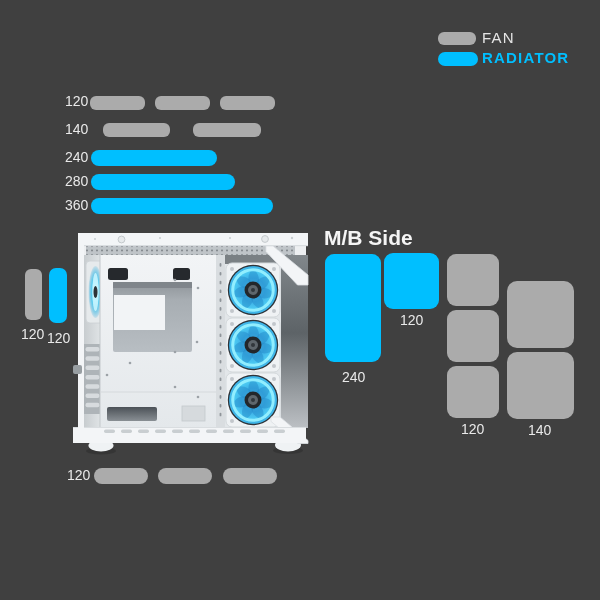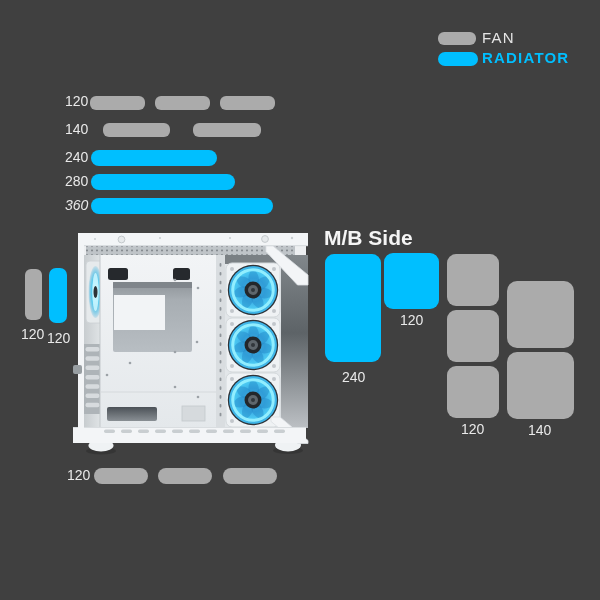--- a/index.html
+++ b/index.html
@@ -33,21 +33,21 @@
   <div class="num" style="left:65px;top:122px;">140</div>
   <div class="bar bar--fan" style="left:103px;top:123px;width:67px;height:14px;border-radius:6px;"></div>
   <div class="bar bar--fan" style="left:193px;top:123px;width:68px;height:14px;border-radius:6px;"></div>
 
   <div class="num" style="left:65px;top:150px;">240</div>
   <div class="bar bar--rad" style="left:91px;top:150px;width:126px;height:16px;border-radius:8px;"></div>
 
   <div class="num" style="left:65px;top:174px;">280</div>
   <div class="bar bar--rad" style="left:91px;top:174px;width:144px;height:16px;border-radius:8px;"></div>
 
-  <div class="num" style="left:65px;top:198px;font-style:italic;">360</div>
+  <div class="num" style="left:65px;top:198px;">360</div>
   <div class="bar bar--rad" style="left:91px;top:198px;width:182px;height:16px;border-radius:8px;"></div>
 
   <div class="bar bar--fan" style="left:25px;top:269px;width:17px;height:51px;border-radius:6px;"></div>
   <div class="bar bar--rad" style="left:49px;top:268px;width:18px;height:55px;border-radius:7px;"></div>
   <div class="num" style="left:21px;top:327px;">120</div>
   <div class="num" style="left:47px;top:331px;">120</div>
 
   <div class="mb-title" style="left:324px;top:230px;">M/B Side</div>
   <div class="bar bar--rad" style="left:325px;top:254px;width:56px;height:108px;border-radius:9px;"></div>
   <div class="bar bar--rad" style="left:384px;top:253px;width:55px;height:56px;border-radius:9px;"></div>

